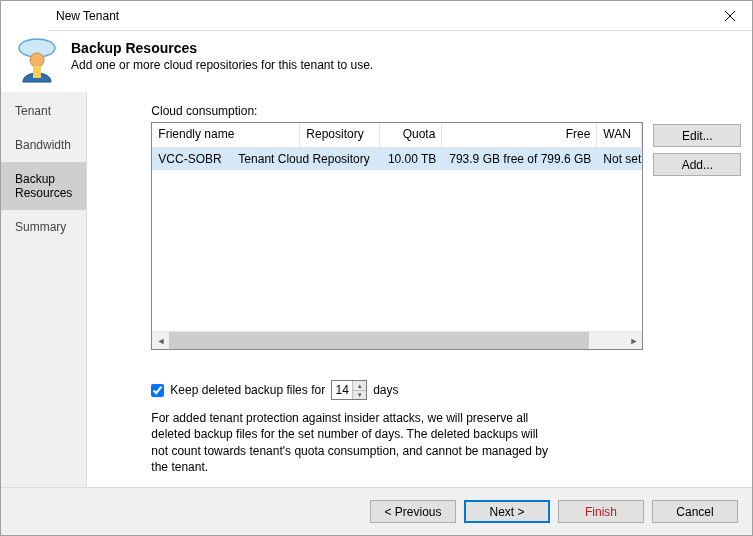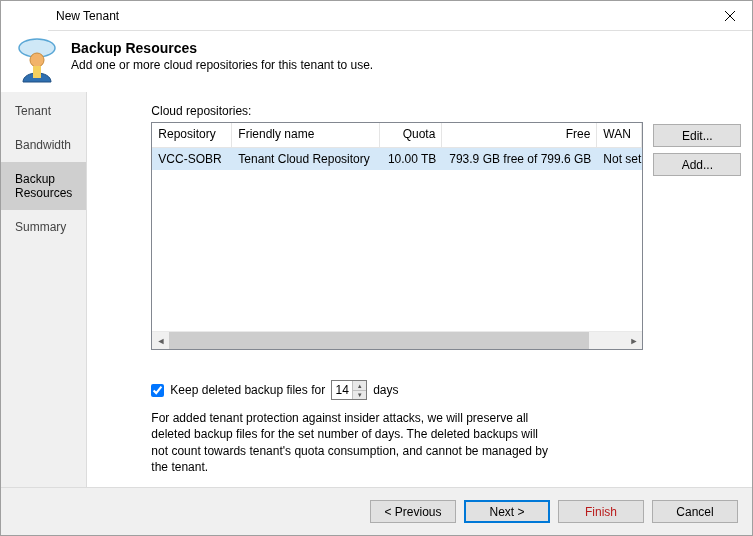--- a/index.html
+++ b/index.html
@@ -338,26 +338,26 @@
       </div>
       <div class="sidebar-item">
         <span>Summary</span>
       </div>
     </div>
 
     <div class="main">
       <div class="main-content">
 
         <div class="repo-area">
-          <div class="repo-label">Cloud repositories:</div>
+          <div class="repo-label">Cloud consumption:</div>
 
           <div class="table-wrap">
             <div class="table-header">
+              <div class="th col-name">Friendly name</div>
               <div class="th col-repo">Repository</div>
-              <div class="th col-name">Friendly name</div>
               <div class="th col-quota right">Quota</div>
               <div class="th col-free right">Free</div>
               <div class="th col-wan">WAN</div>
             </div>
             <div class="table-body">
               <div class="tr selected">
                 <div class="td col-repo">VCC-SOBR</div>
                 <div class="td col-name">Tenant Cloud Repository</div>
                 <div class="td col-quota right">10.00 TB</div>
                 <div class="td col-free right">793.9 GB free of 799.6 GB</div>

